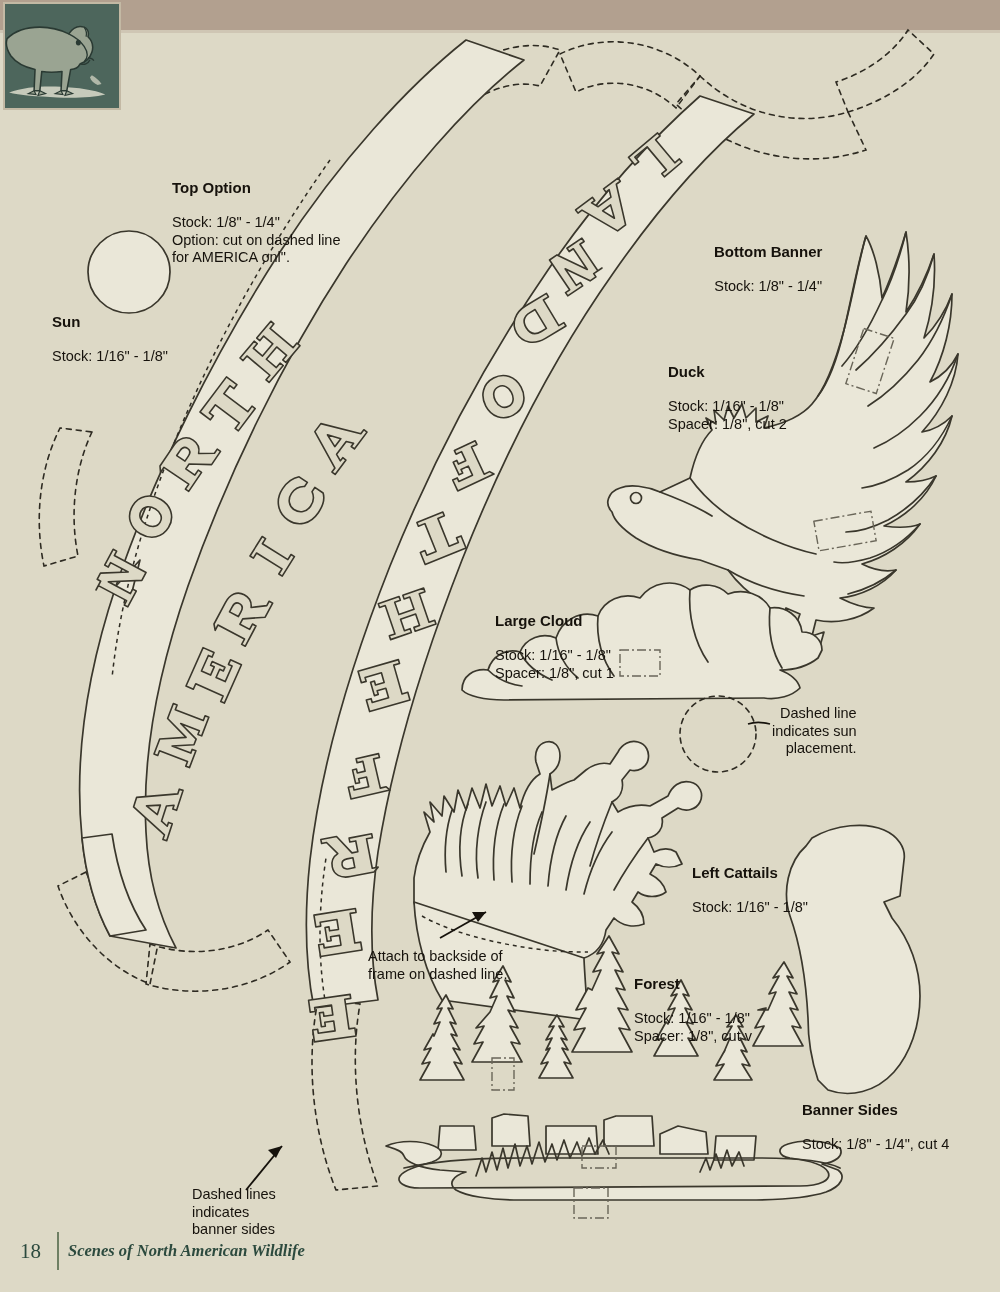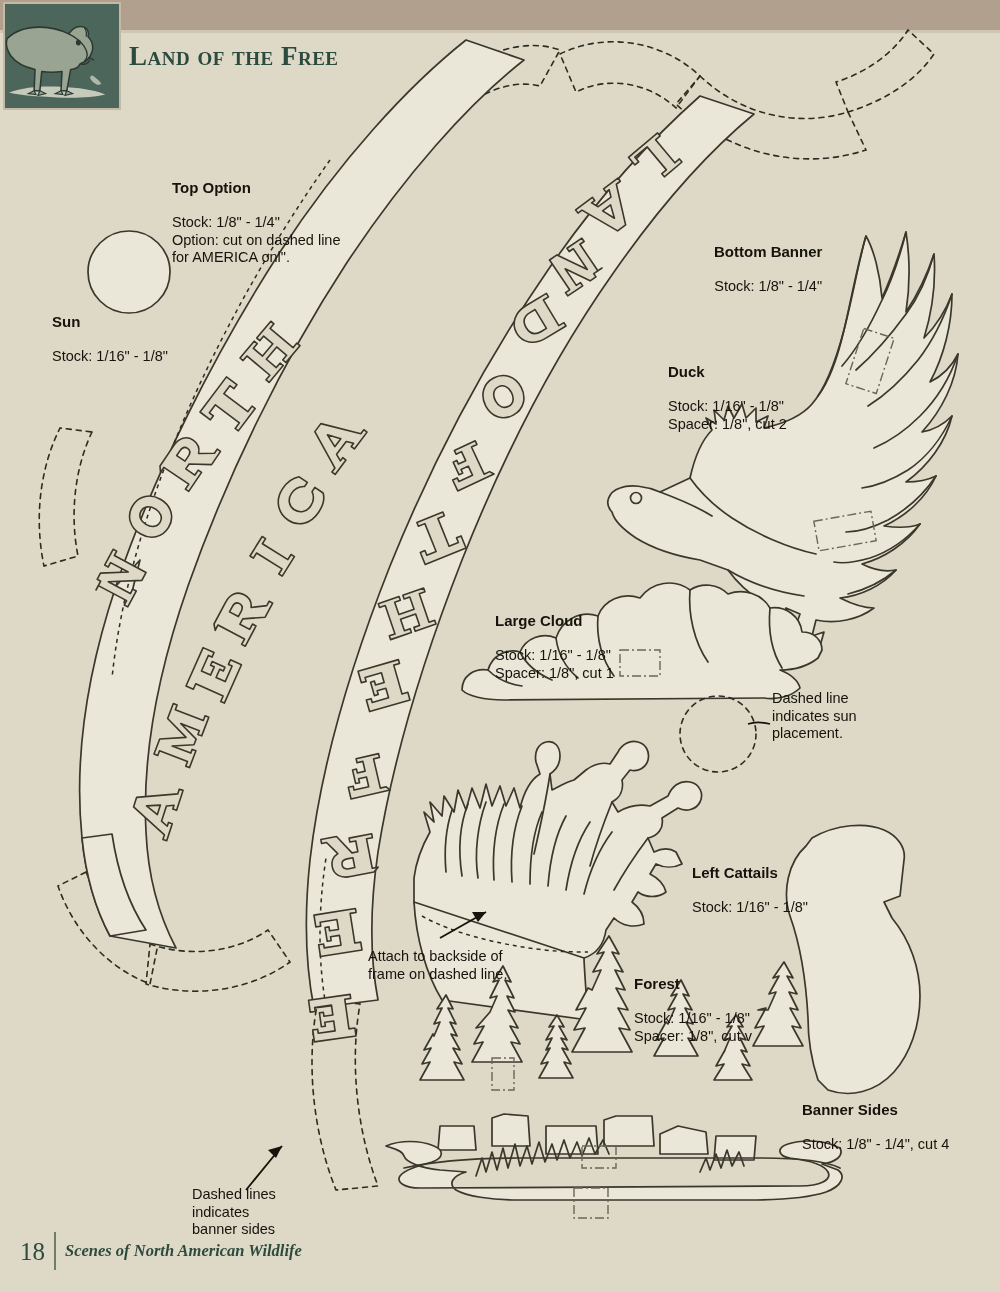--- a/index.html
+++ b/index.html
@@ -32,21 +32,21 @@
   .callout{position:absolute;color:#16120c;
            font-family:"Liberation Sans", sans-serif;
            font-size:14.5px;line-height:17.5px;white-space:pre-line;}
   .callout .ttl{display:block;font-weight:bold;font-size:15px;line-height:18px;}
   .note{position:absolute;color:#16120c;font-size:14.5px;line-height:17.5px;
         white-space:pre-line;font-family:"Liberation Sans", sans-serif;}
 
   
   .footer{position:absolute;left:20px;bottom:22px;display:flex;align-items:center;
           color:#2c4a3e;}
-  .folio{font-family:"Liberation Serif", serif;font-size:25px;line-height:25px;padding-right:9px;}
+  .folio{font-family:"Liberation Serif", serif;font-size:21px;line-height:25px;padding-right:16px;}
   .rule{width:2px;height:38px;background:#6e7f63;margin-right:9px;}
   .bookttl{font-family:"Liberation Serif", serif;font-weight:bold;font-style:italic;
            font-size:16.5px;white-space:nowrap;}
 </style>
 </head>
 <body>
 
 <div id="page">
 
   <div class="topband"></div>
@@ -67,21 +67,20 @@
       <path d="M82 24 C 84 27, 85 31, 84 34" fill="none" stroke="#2a3a33" stroke-width="1.3"></path>
       <path d="M78 62 C 82 64, 86 62, 88 58" fill="none" stroke="#2a3a33" stroke-width="1.3"></path>
       <ellipse cx="76" cy="40" rx="2.6" ry="3" fill="#2a3a33"></ellipse>
       <path d="M86 56 C 89 56, 91 57, 92 59" fill="none" stroke="#2a3a33" stroke-width="1.4"></path>
       <path d="M30 90 L 24 93 L 32 94 Z M58 90 L 52 93 L 60 94 Z" fill="#9aa492" stroke="#2a3a33" stroke-width="1.2"></path>
       <path d="M64 90 L 70 93 L 62 95 Z" fill="#9aa492" stroke="#2a3a33" stroke-width="1.2"></path>
       <path d="M36 90 L 42 93 L 34 95 Z" fill="#9aa492" stroke="#2a3a33" stroke-width="1.2"></path>
     </svg>
   </div>
 
-  <div class="pagetitle">Land of the Free</div>
 
   <div id="art">
   <svg width="1000" height="1292" viewBox="0 0 1000 1292">
     <defs>
       <style>
         .pc{fill:#eae7d8;stroke:#3a372c;stroke-width:1.7;stroke-linejoin:round;}
         .cut{fill:#ddd9c6;stroke:#3a372c;stroke-width:1.6;stroke-linejoin:round;}
         .ds{fill:none;stroke:#2e2b22;stroke-width:1.6;stroke-dasharray:5 5;stroke-linecap:round;}
         .ds2{fill:none;stroke:#2e2b22;stroke-width:1.5;stroke-dasharray:4 4;}
         .dd{fill:none;stroke:#6a6659;stroke-width:1.4;stroke-dasharray:9 3 2 3;}
@@ -526,21 +525,21 @@
     <span class="ttl">Forest</span>
     <span>Stock: 1/16" - 1/8"
 Spacer: 1/8", cut v</span>
   </div>
 
   <div class="callout" style="left:802px;top:1083px;">
     <span class="ttl">Banner Sides</span>
     <span>Stock: 1/8" - 1/4", cut 4</span>
   </div>
 
-  <div class="note" style="left:772px;top:690px;">Dashed line
+  <div class="note" style="left:772px;top:705px;text-align:right;">Dashed line
 indicates sun
 placement.</div>
   <div class="note" style="left:368px;top:948px;">Attach to backside of
 frame on dashed line.</div>
   <div class="note" style="left:192px;top:1186px;">Dashed lines
 indicates
 banner sides</div>
 
   <div class="footer">
     <span class="folio">18</span>

